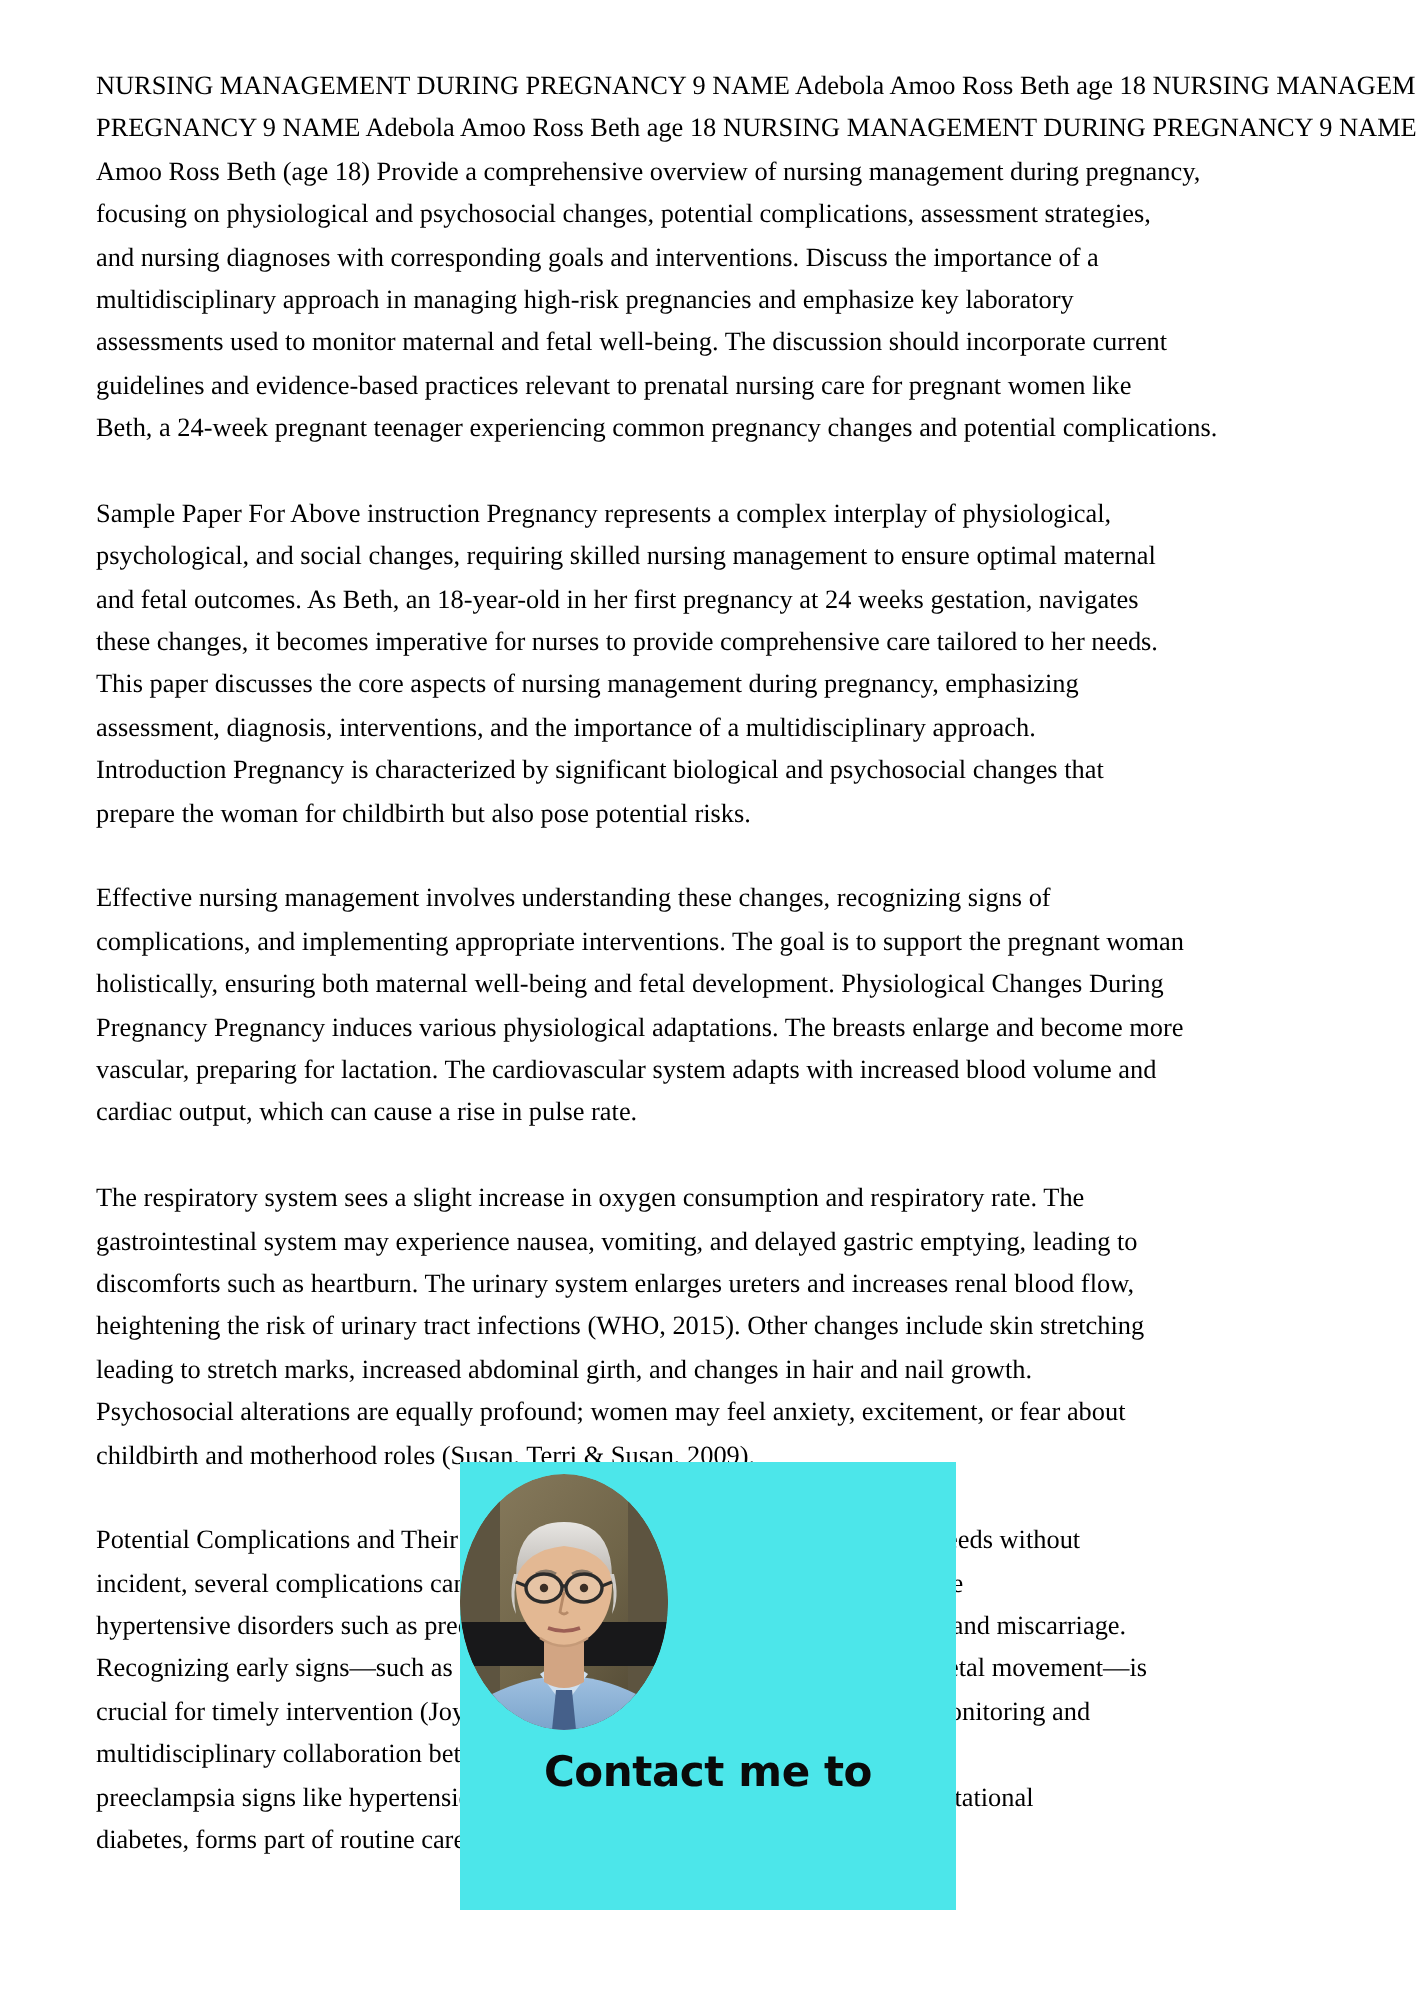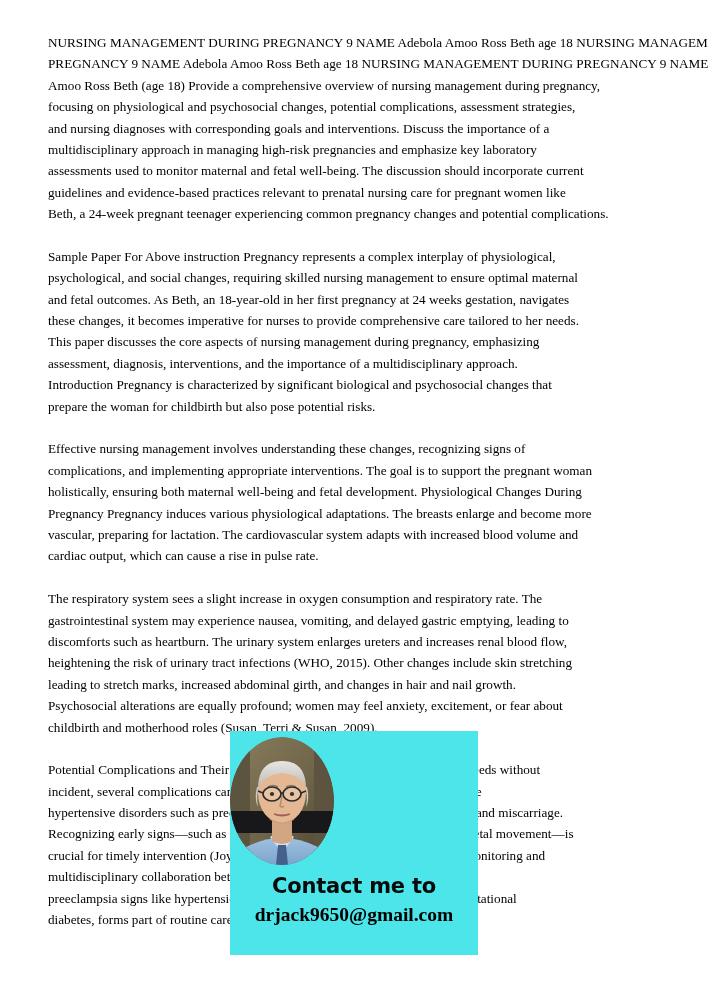--- a/index.html
+++ b/index.html
@@ -222,17 +222,16 @@
 
           <path d="M40 82 Q52 90 64 82" stroke="#c59a78" stroke-width="1.2" fill="none"></path>
         </g>
       </svg>
     </div>
 
     <div id="overlay-text" style="color: rgb(10, 10, 10);">
       <span class="ol-line">Contact me to</span>
     </div>
 
-    <div id="overlay-email">drjack9650@gmail.com</div>
 
   </div>
 
 </div>
 
 </body></html>

